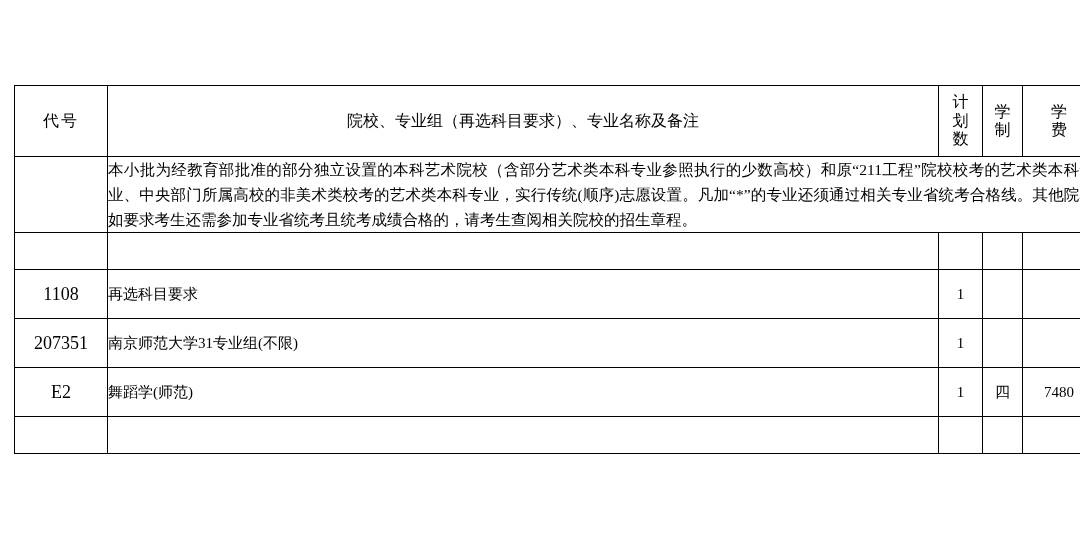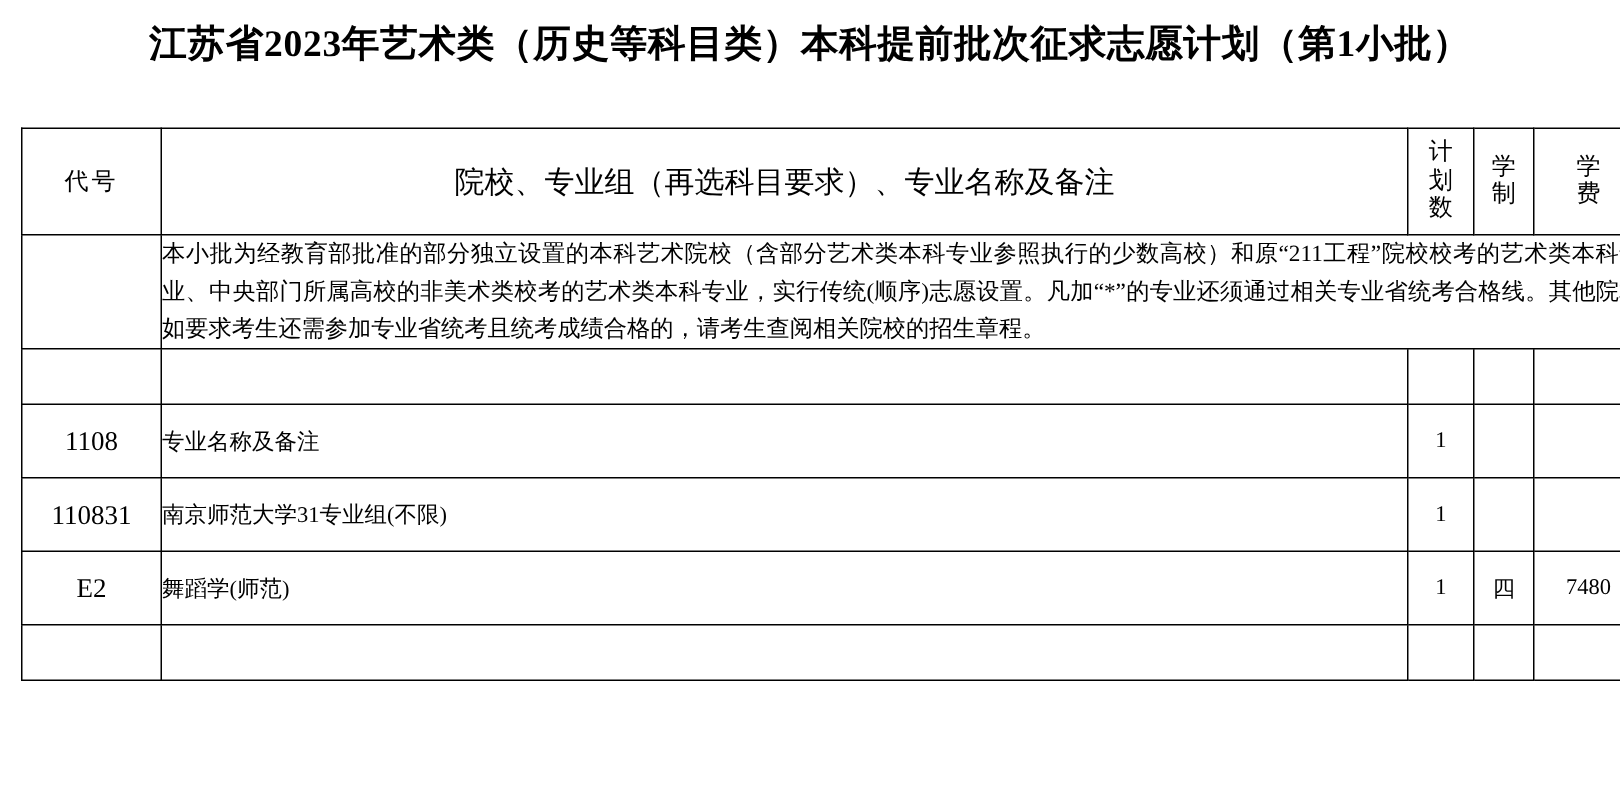--- a/index.html
+++ b/index.html
@@ -56,21 +56,21 @@
   thead td {
     text-align: center;
     font-size: 16px;
     font-weight: normal;
     height: 70px;
   }
   .hdr-code {
     letter-spacing: 2px;
   }
   .hdr-name {
-    font-size: 20px;
+    font-size: 16px;
   }
   .vert {
     display: inline-block;
     line-height: 1.15;
   }
   .vert span { display: block; }
 
   td.notes {
     padding: 8px 10px 10px 10px;
     line-height: 1.62;
@@ -84,21 +84,20 @@
   .code-cell { text-align: center; font-size: 18px; }
   .numcell { text-align: center; font-size: 15px; }
   .namecell { font-size: 15px; }
   tr.tall td { height: 48px; }
 </style>
 </head>
 <body>
 
 <div class="page">
 
-  <div class="doc-title">江苏省2023年艺术类（历史等科目类）本科提前批次征求志愿计划（第1小批）</div>
 
   <div class="table-wrap">
     <table class="plan">
       <colgroup>
         <col class="c-code">
         <col class="c-name">
         <col class="c-num">
         <col class="c-len">
         <col class="c-fee">
       </colgroup>
@@ -136,28 +135,28 @@
         <tr class="blank">
           <td class="code-cell"></td>
           <td class="namecell cell-left"></td>
           <td class="numcell"></td>
           <td class="numcell"></td>
           <td class="numcell"></td>
         </tr>
 
         <tr class="data tall">
           <td class="code-cell">1108</td>
-          <td class="namecell cell-left">专业名称及备注</td>
+          <td class="namecell cell-left">再选科目要求</td>
           <td class="numcell">1</td>
           <td class="numcell"></td>
           <td class="numcell"></td>
         </tr>
 
         <tr class="data tall">
-          <td class="code-cell">110831</td>
+          <td class="code-cell">207351</td>
           <td class="namecell cell-left">南京师范大学31专业组(不限)</td>
           <td class="numcell">1</td>
           <td class="numcell"></td>
           <td class="numcell"></td>
         </tr>
 
         <tr class="data tall">
           <td class="code-cell">E2</td>
           <td class="namecell cell-left">舞蹈学(师范)</td>
           <td class="numcell">1</td>

